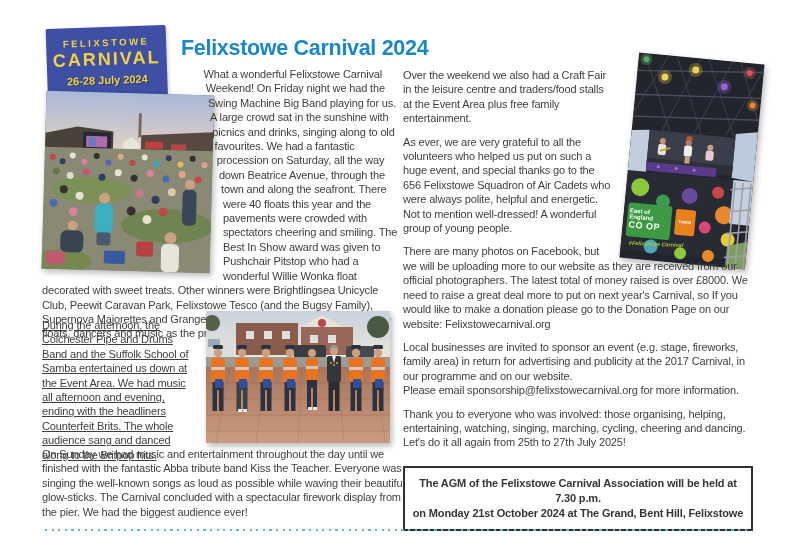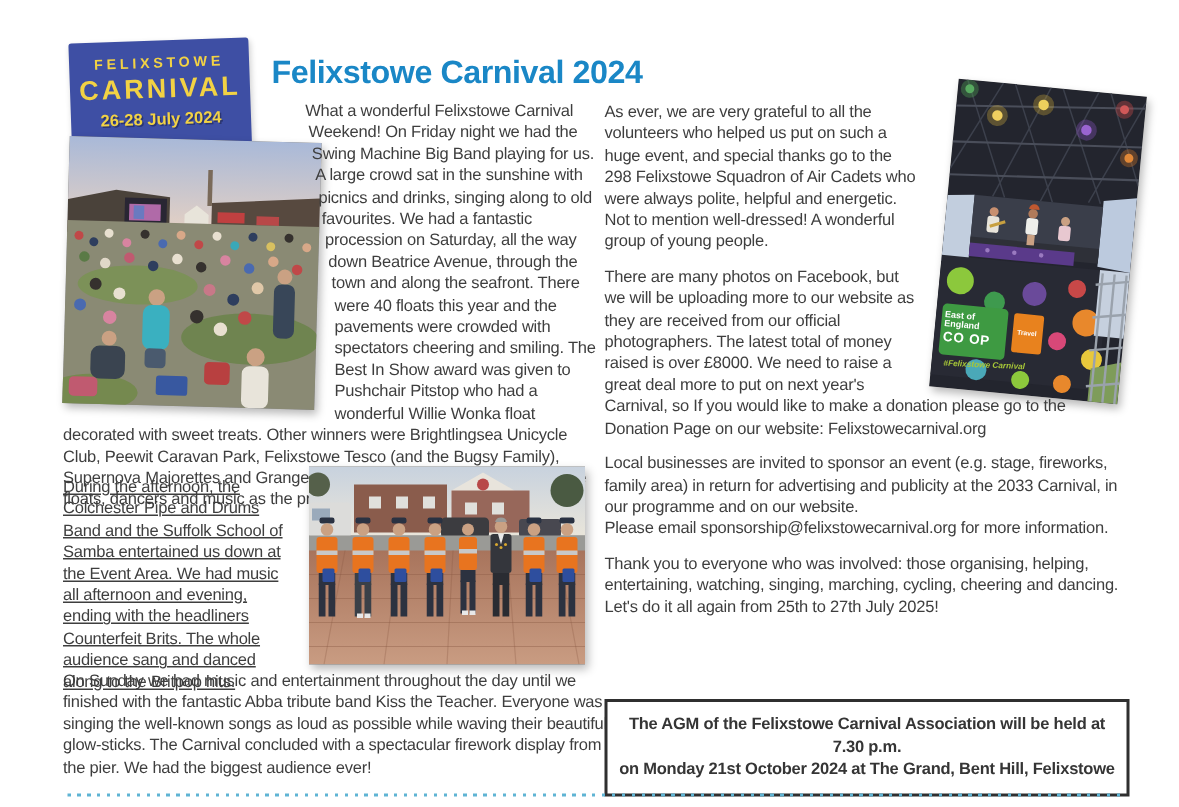--- a/index.html
+++ b/index.html
@@ -360,23 +360,24 @@
   <div class="coop-logo">
     <div class="region">East of England</div>
     <div class="brand">CO OP</div>
   </div>
   <div class="coop-travel">Travel</div>
   <div class="stage-hashtag">#Felixstowe Carnival</div>
 </div>
 
 <div class="abs col-right">
   <div class="wrap-right"></div>
-  <p class="bodytext">As ever, we are very grateful to all the volunteers who helped us put on such a huge event, and special thanks go to the 298 Felixstowe Squadron of Air Cadets who were always polite, helpful and energetic.  Not to mention well-dressed!  A wonderful group of young people.</p>
+  <p class="bodytext">Over the weekend we also had a Craft Fair in the leisure centre and traders/food stalls at the Event Area plus free family entertainment.</p>
+  <p class="bodytext">As ever, we are very grateful to all the volunteers who helped us put on such a huge event, and special thanks go to the 656 Felixstowe Squadron of Air Cadets who were always polite, helpful and energetic.  Not to mention well-dressed!  A wonderful group of young people.</p>
   <p class="bodytext">There are many photos on Facebook, but we will be uploading more to our website as they are received from our official photographers.  The latest total of money raised is over £8000.  We need to raise a great deal more to put on next year's Carnival, so If you would like to make a donation please go to the Donation Page on our website: Felixstowecarnival.org</p>
-  <p class="bodytext">Local businesses are invited to sponsor an event (e.g. stage, fireworks, family area) in return for advertising and publicity at the 2033 Carnival, in our programme and on our website.
+  <p class="bodytext">Local businesses are invited to sponsor an event (e.g. stage, fireworks, family area) in return for advertising and publicity at the 2017 Carnival, in our programme and on our website.
 Please email sponsorship@felixstowecarnival.org for more information.</p>
   <p class="bodytext">Thank you to everyone who was involved: those organising, helping, entertaining, watching, singing, marching, cycling, cheering and dancing.
 Let's do it all again from 25th to 27th July 2025!</p>
 </div>
 
 <div class="abs agm-box">
   <div class="t">The AGM of the Felixstowe Carnival Association will be held at 7.30 p.m.
 on Monday 21st October 2024 at The Grand, Bent Hill, Felixstowe</div>
 </div>
 

